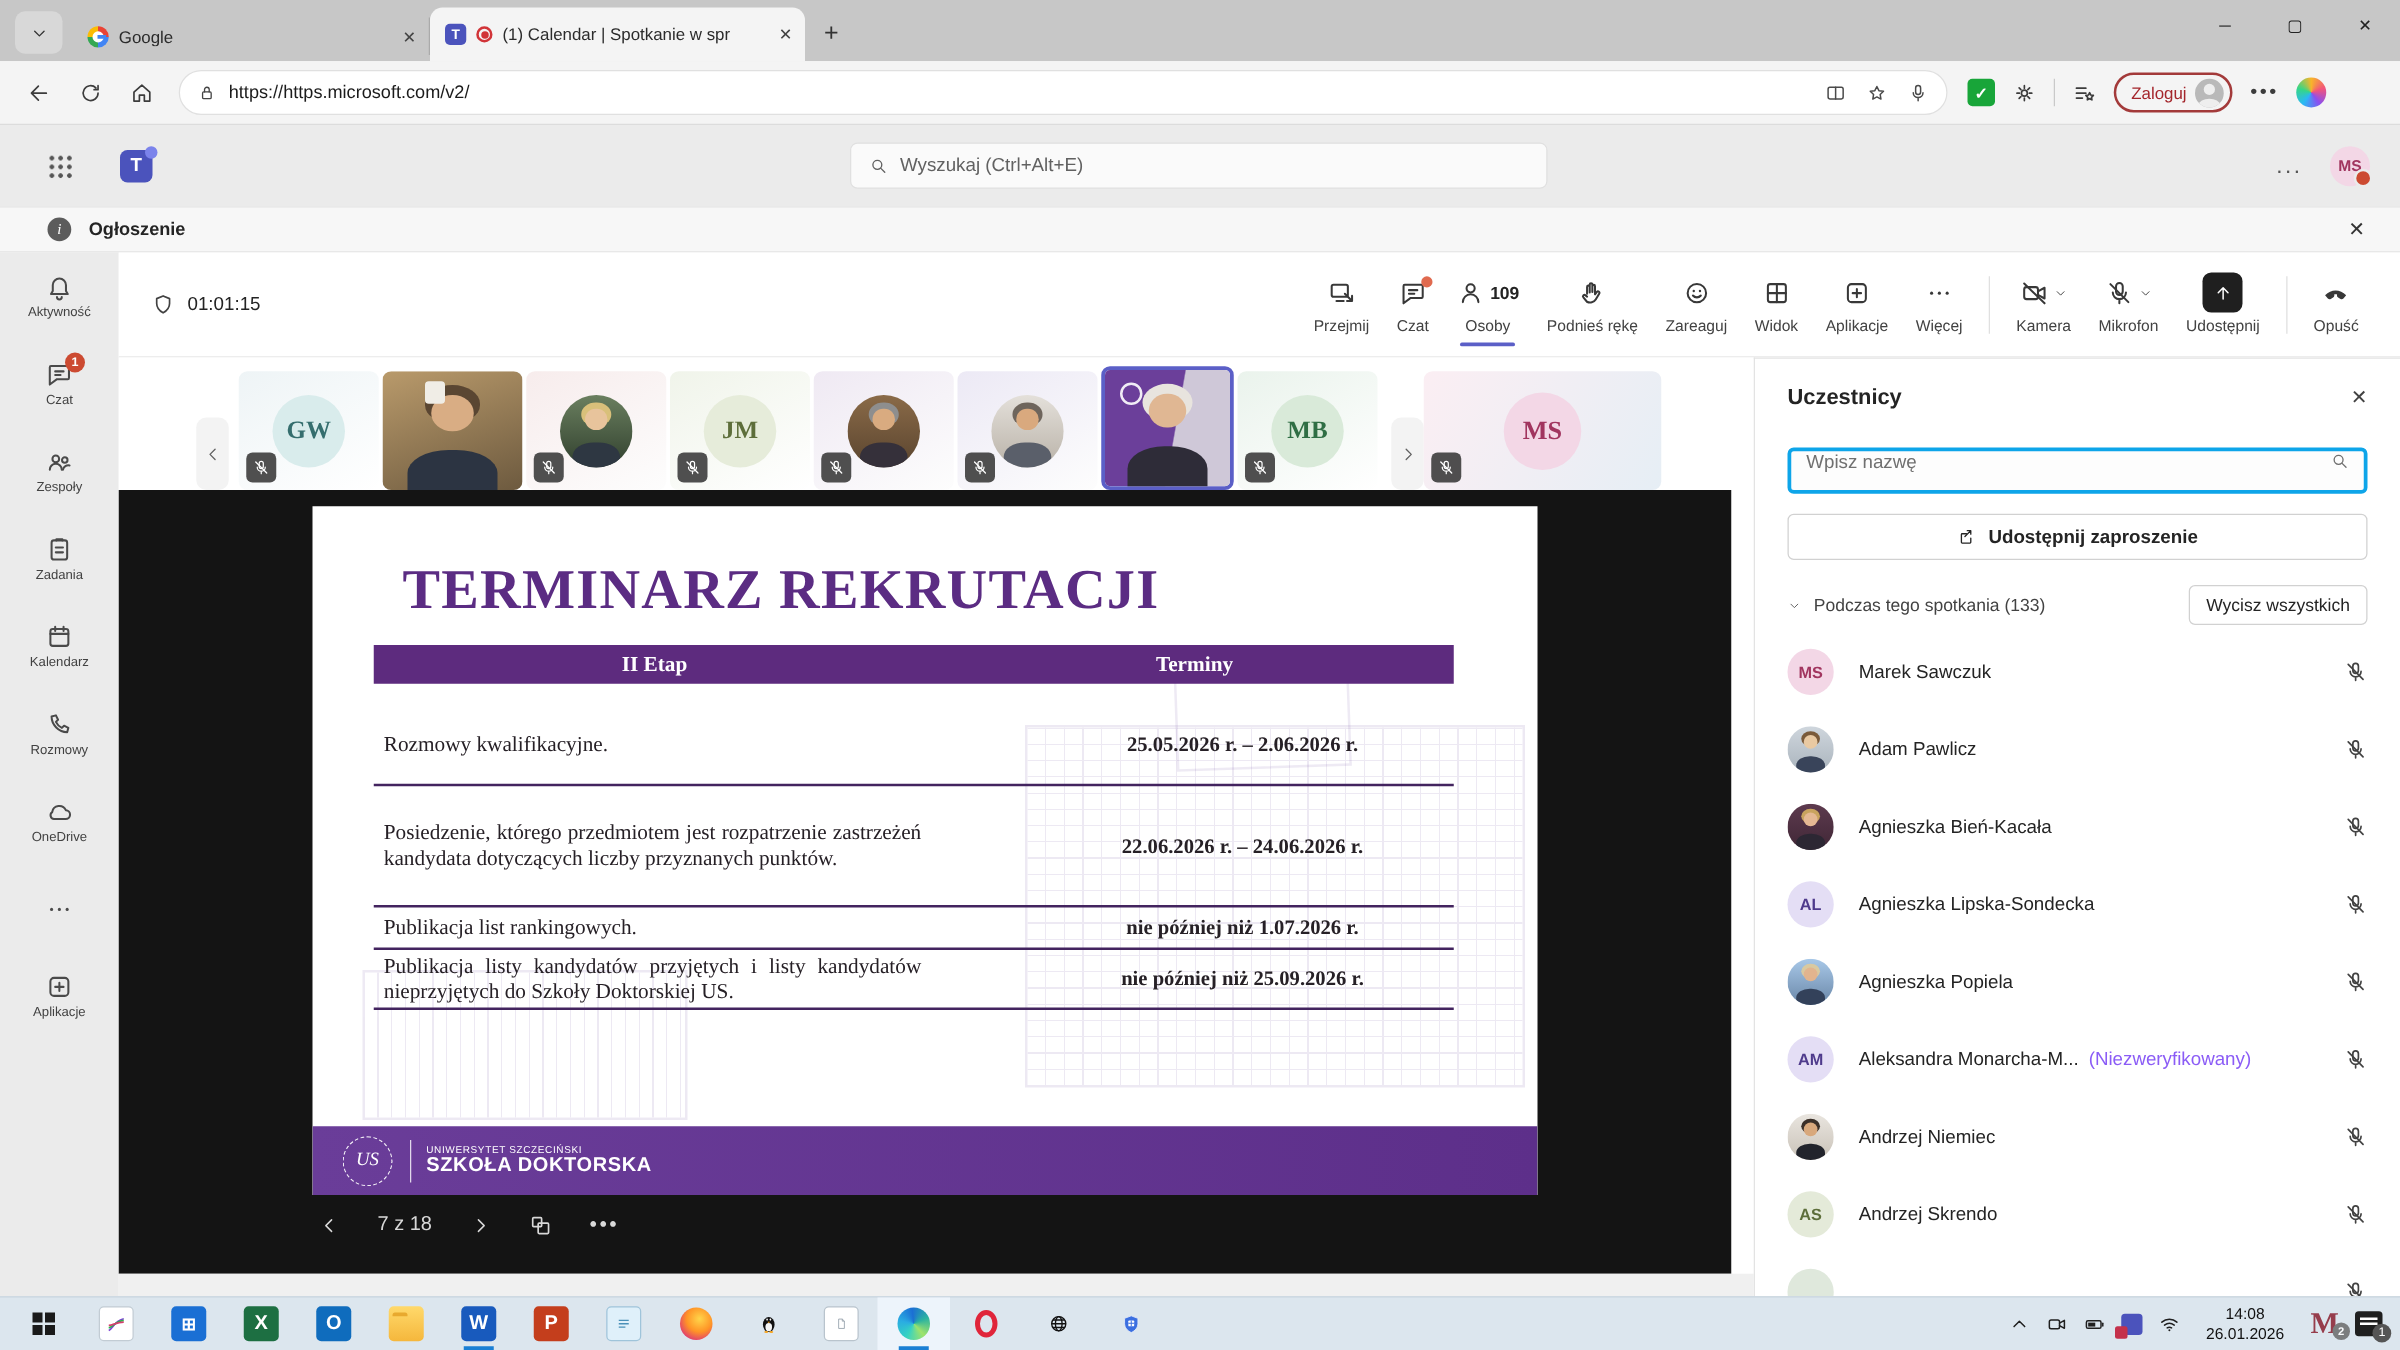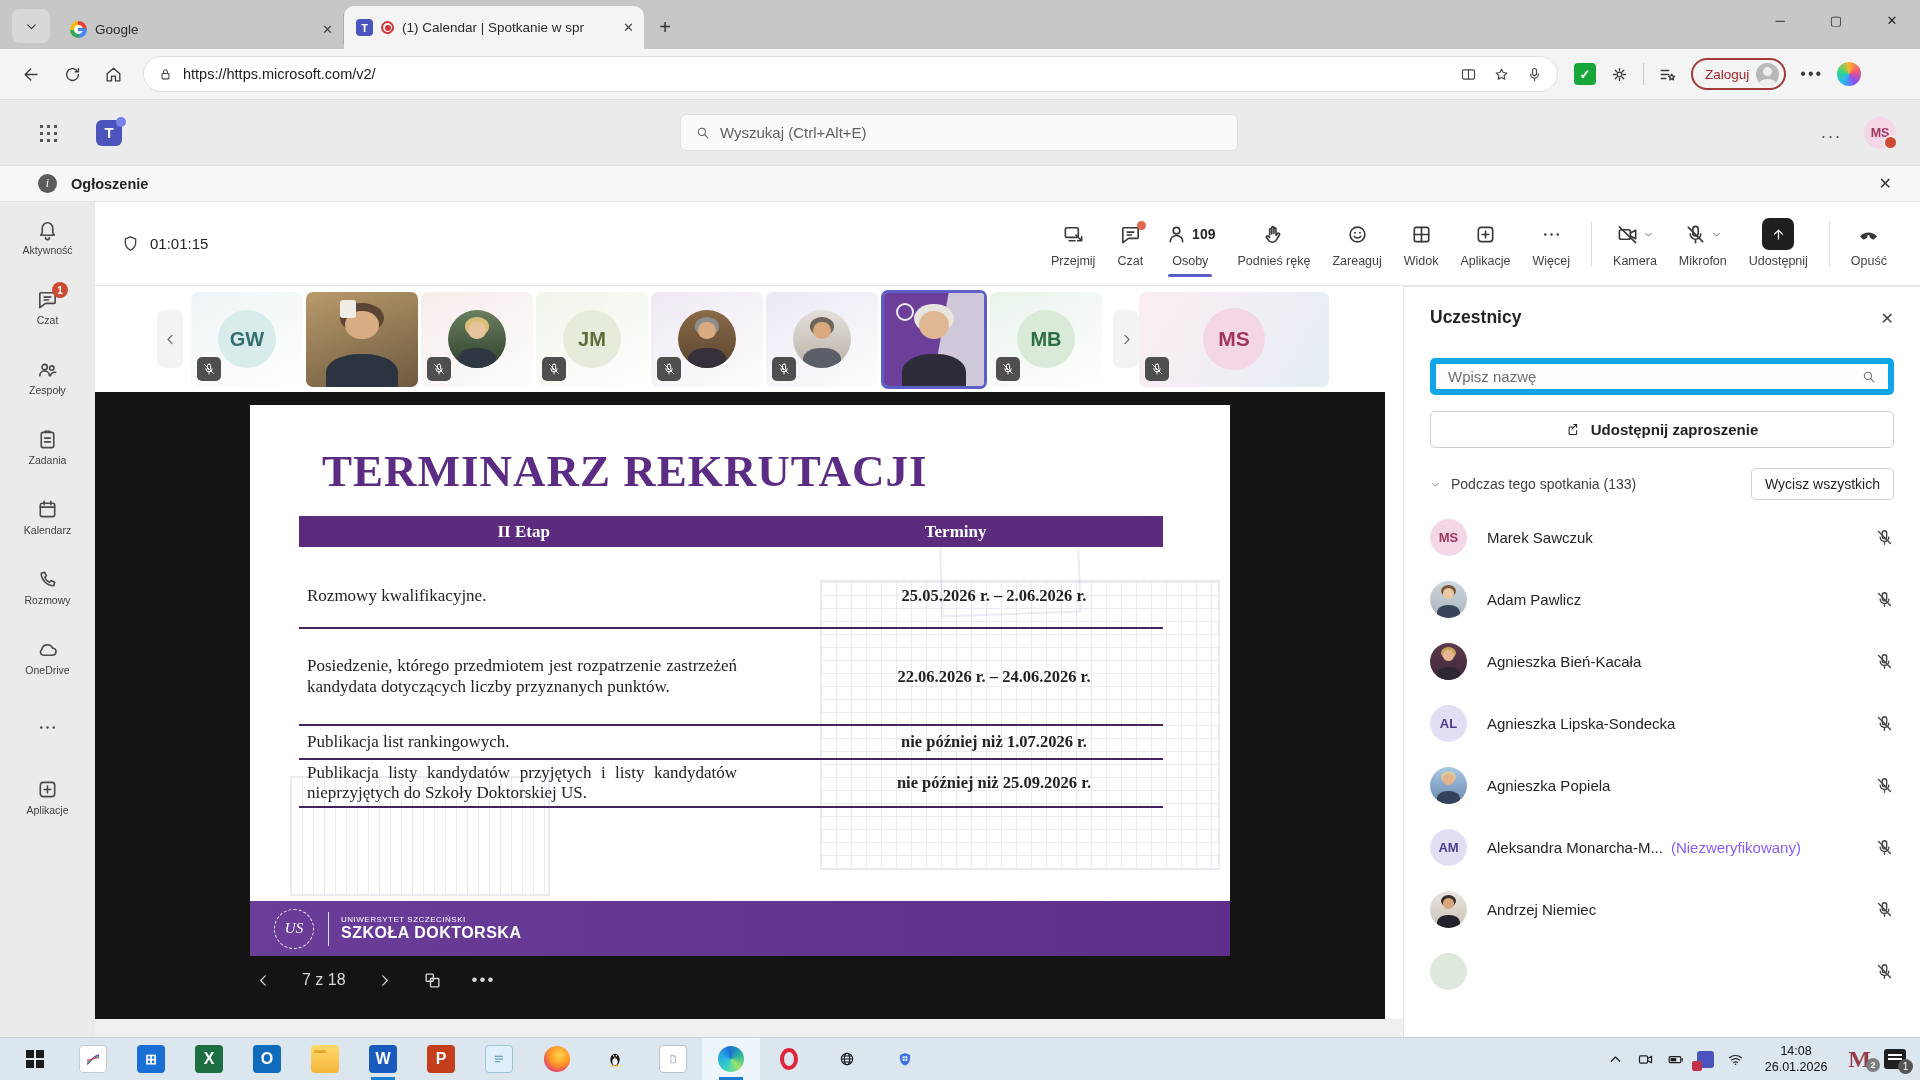--- a/index.html
+++ b/index.html
@@ -102,21 +102,21 @@
   .mt-btn.active::after{content:"";position:absolute;bottom:2px;left:50%;transform:translateX(-50%);width:44px;height:3px;
     border-radius:2px;background:#5b5fc7;}
   .mt-btn .dot::after{content:"";position:absolute;top:-2px;right:-4px;width:9px;height:9px;border-radius:50%;background:#e06a4f;}
   .mt-chev{font-size:11px;color:#424242;}
   .mt-div{width:1px;height:46px;background:#e0e0e0;margin:0 10px;}
   .share-box{width:32px;height:32px;border-radius:7px;background:#1f1f1f;color:#fff;font-size:17px;
     display:flex;align-items:center;justify-content:center;}
   .leave-ic{color:#c4314b;font-size:30px;}
 
   
-  .filmstrip{position:absolute;left:95px;top:286px;width:1308px;height:106px;background:#fff;display:flex;align-items:center;}
+  .filmstrip{position:absolute;left:95px;top:286px;width:1308px;height:106px;background:#fff;display:flex;align-items:flex-end;font-family:Liberation Serif, serif;}
   .strip-chev{width:26px;height:58px;border-radius:8px;background:#f3f3f3;color:#616161;font-size:15px;
     display:flex;align-items:center;justify-content:center;flex:0 0 auto;}
   .strip-chev.l{margin-left:62px;margin-right:8px;}
   .strip-chev.r{margin-left:8px;}
   .tile{width:112px;height:95px;border-radius:7px;margin-right:3px;position:relative;overflow:hidden;flex:0 0 auto;}
   .tile.active-speaker{border:3px solid #5b5fc7;width:106px;height:99px;}
   .tile .init-c{position:absolute;top:50%;left:50%;transform:translate(-50%,-50%);width:58px;height:58px;border-radius:50%;
     display:flex;align-items:center;justify-content:center;font-size:20px;font-weight:bold;}
   .micbadge{position:absolute;left:6px;bottom:6px;width:24px;height:24px;border-radius:5px;background:rgba(64,64,64,.92);
     color:#fff;font-size:14px;display:flex;align-items:center;justify-content:center;z-index:3;}
@@ -160,21 +160,21 @@
   .slide-nav .pg{font-size:16px;}
   .thumb-ic{font-size:19px;}
   .nav-dots{font-size:17px;letter-spacing:2px;}
 
   
   .panel{position:absolute;left:1403px;top:286px;width:517px;height:751px;background:#fff;
     border-left:1px solid #e3e3e3;border-top:1px solid #e3e3e3;padding:0 26px;overflow:hidden;}
   .p-head{display:flex;align-items:flex-end;margin-top:20px;}
   .p-title{font-size:17.5px;font-weight:bold;color:#242424;}
   .p-close{margin-left:auto;font-size:16px;color:#424242;}
-  .p-search{margin-top:30px;height:37px;border:6px solid #0ea5e9;border-radius:5px;display:flex;align-items:center;
+  .p-search{margin-top:30px;height:37px;border:3px solid #0ea5e9;border-radius:5px;display:flex;
     padding:0 12px;color:#707070;font-size:15px;background:#fdfdfd;}
   .p-search .ph-text{flex:1;}
   .p-invite{margin-top:16px;height:37px;border:1px solid #d1d1d1;border-radius:5px;display:flex;align-items:center;
     justify-content:center;gap:10px;font-size:15px;font-weight:bold;color:#242424;background:#fff;}
   .p-section{margin-top:20px;display:flex;align-items:center;gap:10px;}
   .p-sec-label{font-size:14px;color:#424242;}
   .p-sec-chev{font-size:11px;color:#616161;}
   .mute-all{margin-left:auto;height:32px;border:1px solid #d1d1d1;border-radius:5px;background:#fff;
     display:flex;align-items:center;padding:0 13px;font-size:14px;color:#242424;}
   .plist{margin-top:6px;}
@@ -886,20 +886,31 @@
           <span class="pname">Andrzej Niemiec</span>
           <span class="pmic">
             <svg viewBox="0 0 24 24" fill="none" stroke="currentColor" stroke-width="1.7" stroke-linecap="round" stroke-linejoin="round">
               <rect x="9.2" y="3.5" width="5.6" height="10" rx="2.8"></rect>
               <path d="M6.5 11.5a5.5 5.5 0 0 0 11 0M12 17v3.5"></path>
               <path d="M4.5 4.5l15 15"></path>
             </svg>
           </span>
         </div>
         <div class="prow">
+          <div class="pav" style="background: rgb(228, 234, 217); color: rgb(93, 110, 58);">AS</div>
+          <span class="pname">Andrzej Skrendo</span>
+          <span class="pmic">
+            <svg viewBox="0 0 24 24" fill="none" stroke="currentColor" stroke-width="1.7" stroke-linecap="round" stroke-linejoin="round">
+              <rect x="9.2" y="3.5" width="5.6" height="10" rx="2.8"></rect>
+              <path d="M6.5 11.5a5.5 5.5 0 0 0 11 0M12 17v3.5"></path>
+              <path d="M4.5 4.5l15 15"></path>
+            </svg>
+          </span>
+        </div>
+        <div class="prow">
           <div class="pav" style="background: rgb(223, 232, 220); color: rgb(93, 110, 58);"></div>
           <span class="pname"></span>
           <span class="pmic">
             <svg viewBox="0 0 24 24" fill="none" stroke="currentColor" stroke-width="1.7" stroke-linecap="round" stroke-linejoin="round">
               <rect x="9.2" y="3.5" width="5.6" height="10" rx="2.8"></rect>
               <path d="M6.5 11.5a5.5 5.5 0 0 0 11 0M12 17v3.5"></path>
               <path d="M4.5 4.5l15 15"></path>
             </svg>
           </span>
         </div>

